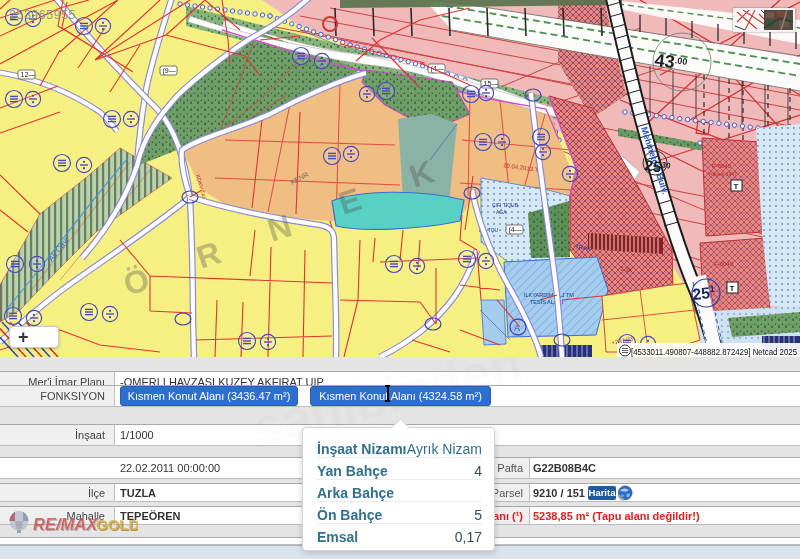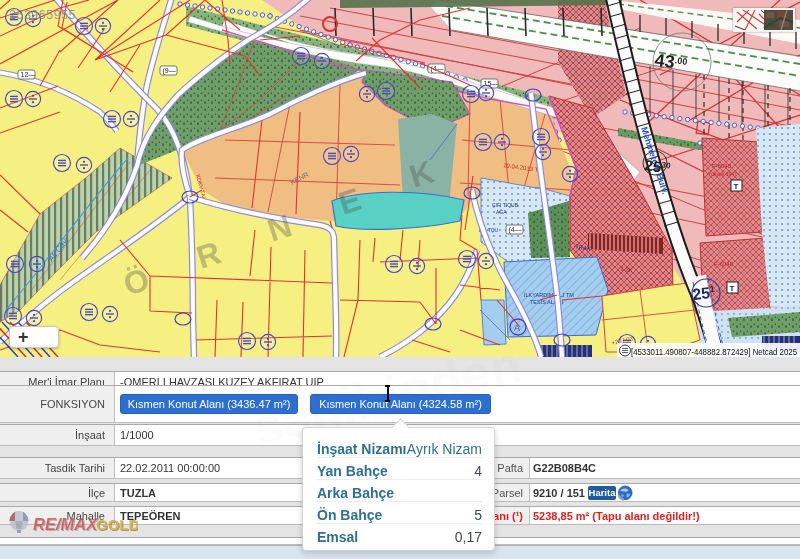--- a/index.html
+++ b/index.html
@@ -601,36 +601,35 @@
 </svg></div>
 
   <div id="tbl">
     <div style="position:absolute;left:230px;top:-5px;width:340px;height:90px;overflow:hidden;z-index:5;pointer-events:none;">
       <div style="position:absolute;left:20px;top:14px;font-size:52px;font-weight:bold;color:rgba(120,130,150,0.032);transform:rotate(-14deg);white-space:nowrap;">sahibinden</div>
     </div>
     <div class="row" style="top:14px;height:22px;">
       <div class="lblL">Mer'i İmar Planı</div>
       <div class="valL">-OMERLI HAVZASI KUZEY AKFIRAT UIP</div>
     </div>
-    <div class="row" style="top:28px;height:38px;">
+    <div class="row" style="top:28px;height:22px;">
       <div class="lblL">FONKSIYON</div>
       <div class="valL" style="top:-1px;">
         <span class="btn" style="width:178px;margin-right:12px;">Kısmen Konut Alanı (3436.47 m²)</span>
         <span class="btn" style="width:181px;">Kısmen Konut Alanı (4324.58 m²)</span>
           <span style="position:absolute;left:267px;top:1px;width:1.5px;height:15px;background:#000;"></span>
           <span style="position:absolute;left:265px;top:0px;width:5px;height:1.5px;background:#000;"></span>
           <span style="position:absolute;left:265px;top:15px;width:5px;height:1.5px;background:#000;"></span>
       </div>
     </div>
     <div class="row" style="top:67px;height:22px;">
       <div class="lblL">İnşaat</div>
       <div class="valL">1/1000</div>
     </div>
     <div class="row" style="top:100px;height:22px;">
-      <div class="lblL">Tasdik Tarihi</div>
       <div class="valL">22.02.2011 00:00:00</div>
       <div class="lblR">Pafta</div>
       <div class="valR b">G22B08B4C</div>
     </div>
     <div class="row" style="top:126px;height:19px;">
       <div class="lblL">İlçe</div>
       <div class="valL b">TUZLA</div>
       <div class="lblR">Parsel</div>
       <div class="valR b">9210 / 151</div>
       <div id="hbtn">Harita</div>

